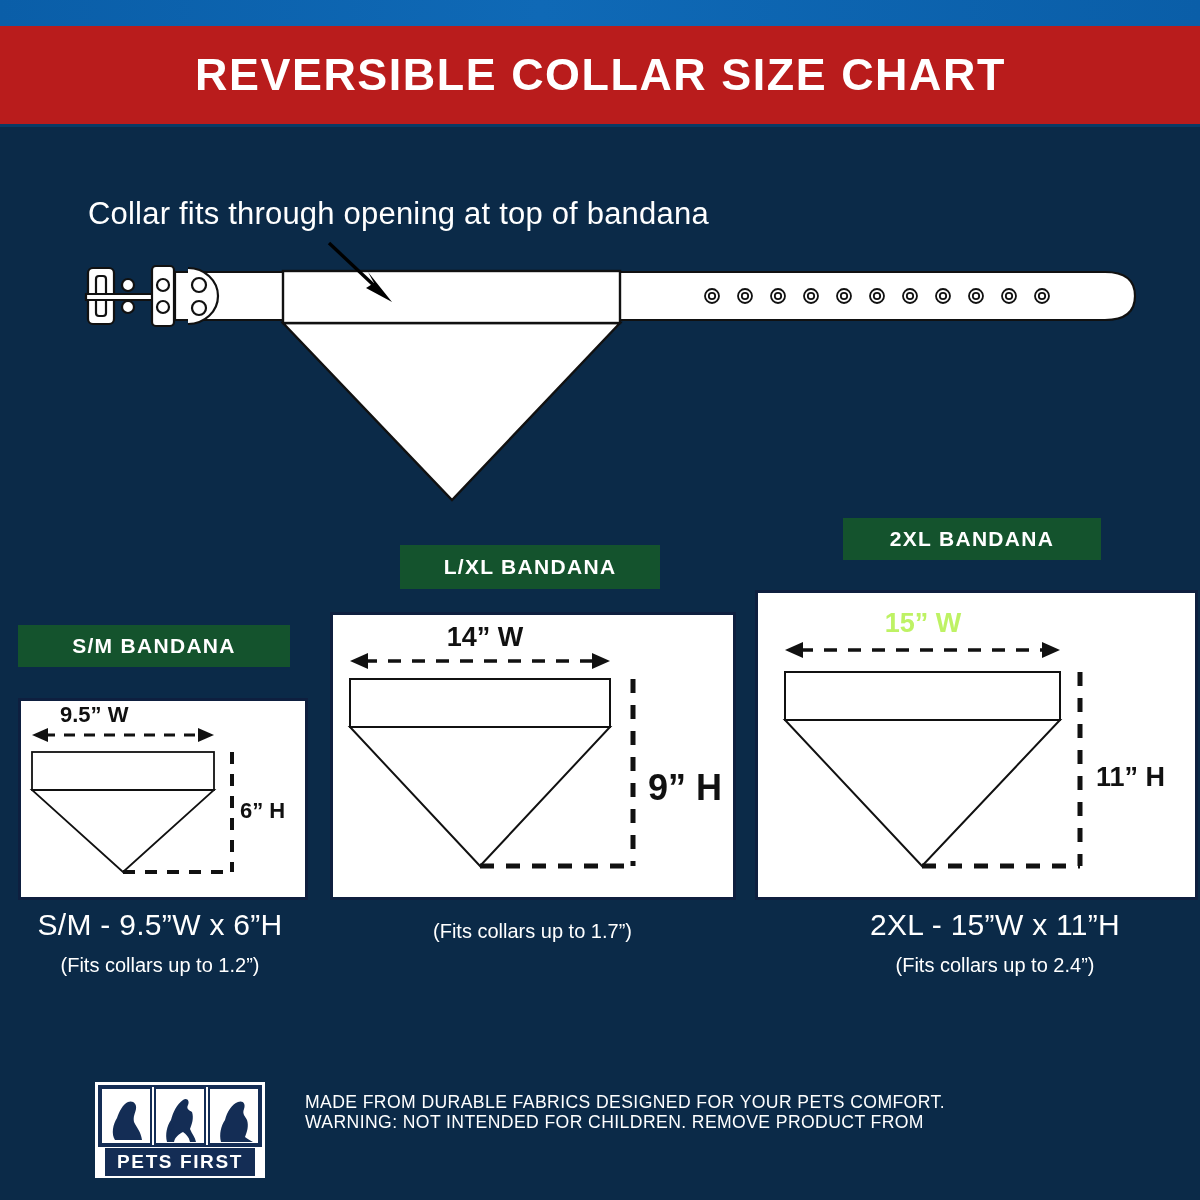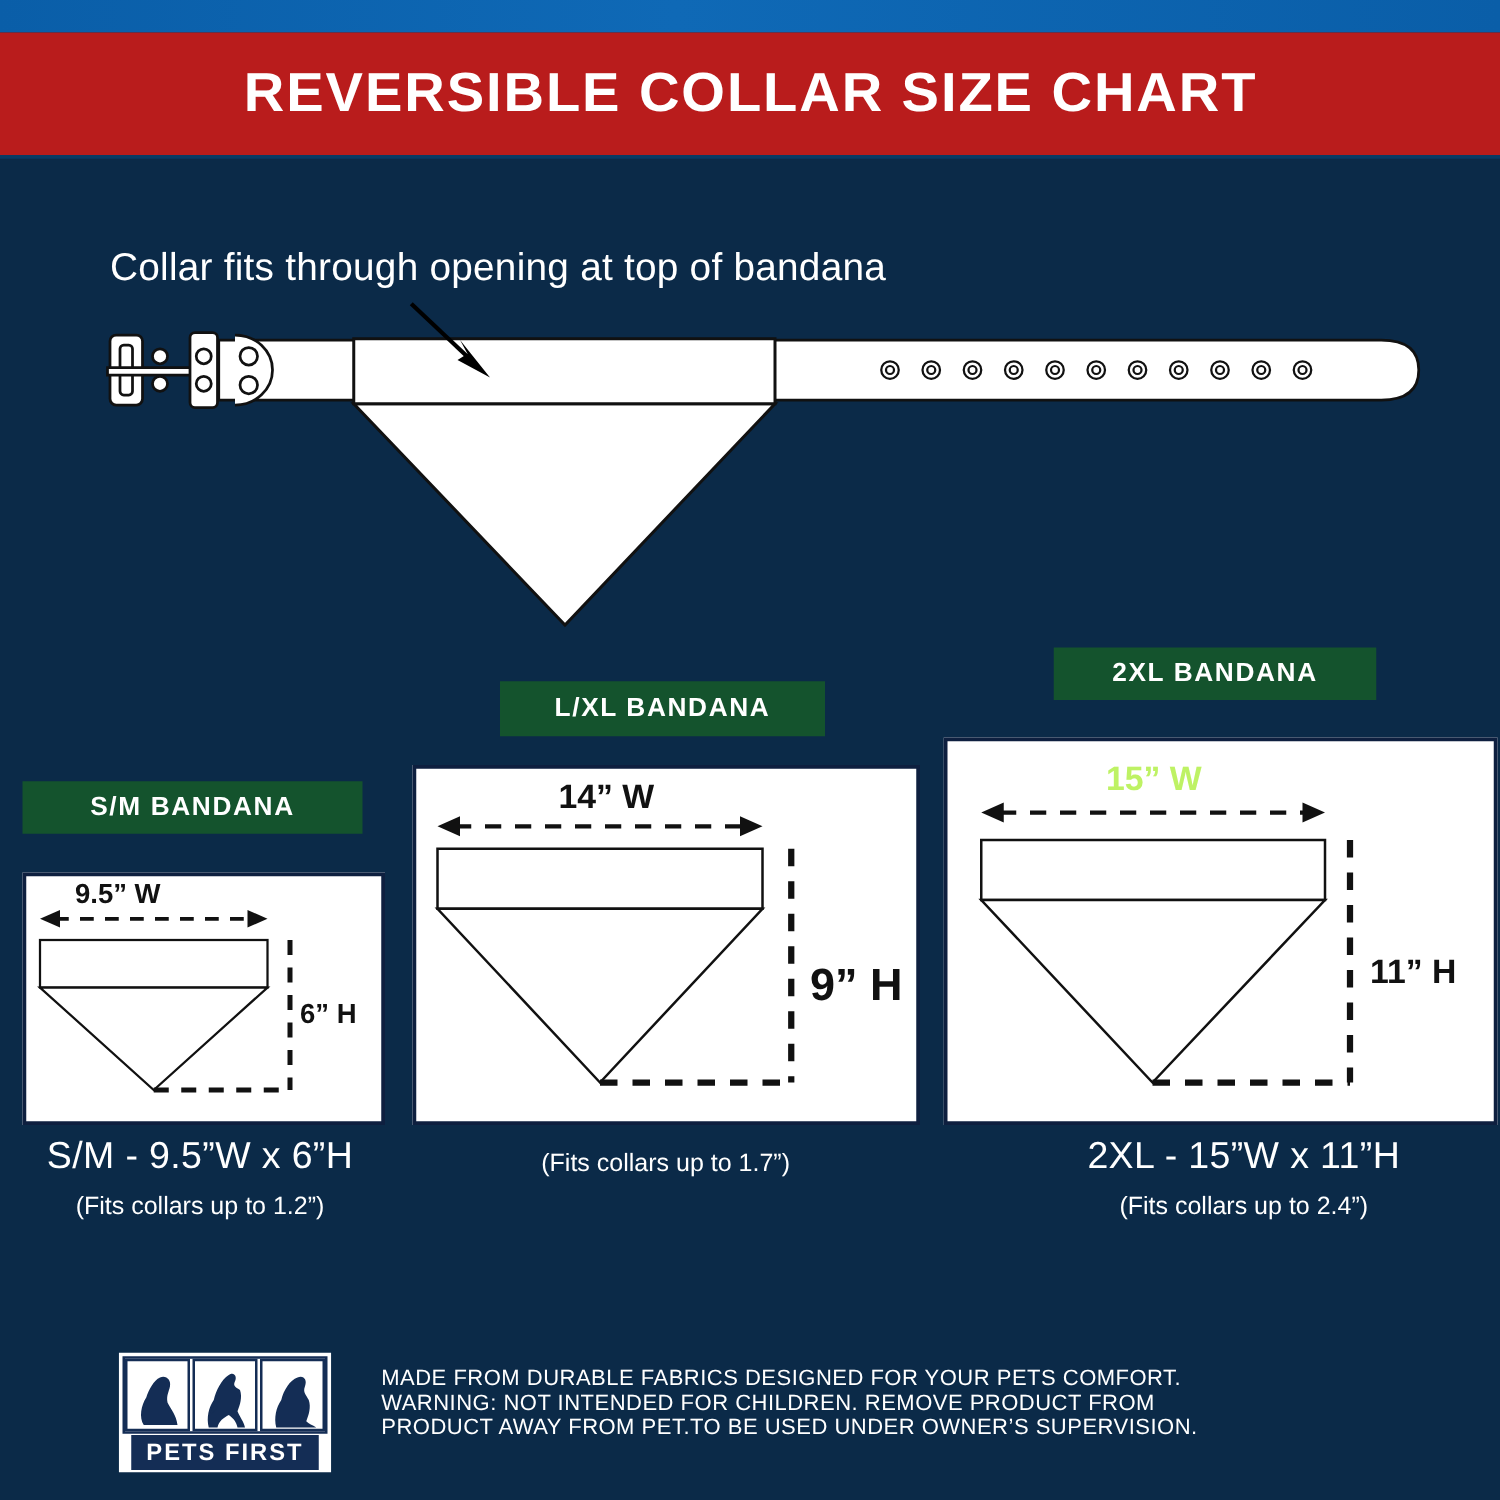--- a/index.html
+++ b/index.html
@@ -237,16 +237,15 @@
 
     <path d="M126,60 C124,52 126,44 130,38 C132,30 137,22 143,20 C148,18 151,22 149,27 C147,32 150,34 152,38 C154,44 152,50 150,55 C152,57 155,58 158,60 Z" fill="#142d55"></path>
 
     <rect x="10" y="66" width="150" height="28" fill="#142d55"></rect>
     <text x="85" y="86" text-anchor="middle" fill="#ffffff" font-size="19" font-family="Liberation Sans, sans-serif" font-weight="bold" letter-spacing="1.6">PETS FIRST</text>
   </svg>
 
   <div class="legal">
     <div>MADE FROM DURABLE FABRICS DESIGNED FOR YOUR PETS COMFORT.</div>
     <div>WARNING:  NOT  INTENDED  FOR  CHILDREN. REMOVE PRODUCT FROM</div>
-    <div>PRODUCT AWAY FROM PET.TO BE USED UNDER OWNER’S SUPERVISION.</div>
   </div>
 
 </div>
 
 </body></html>

